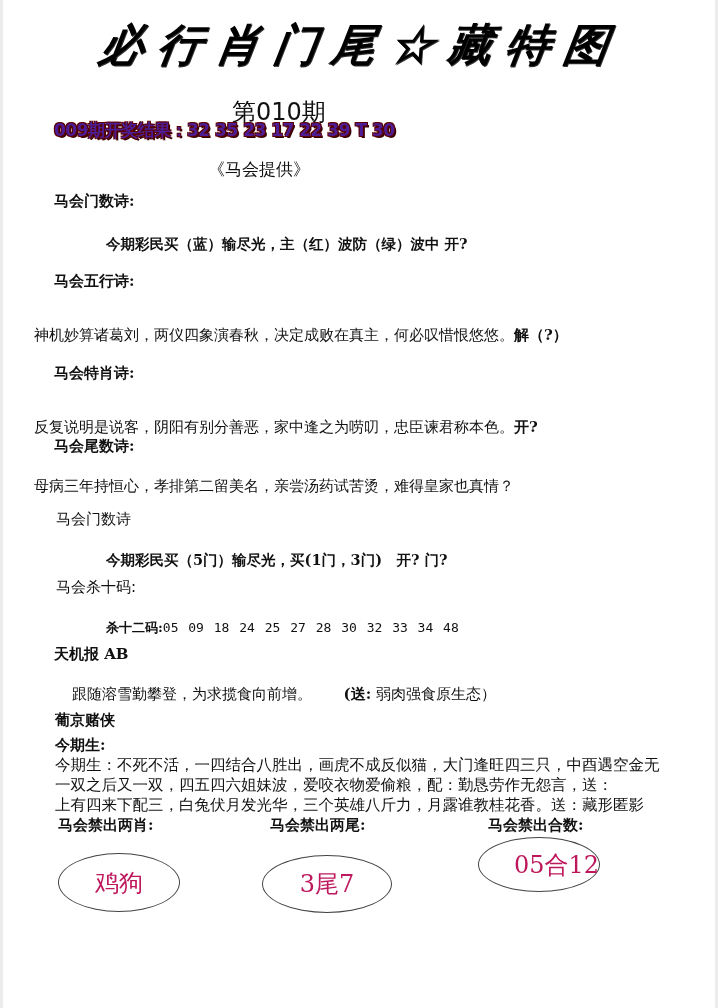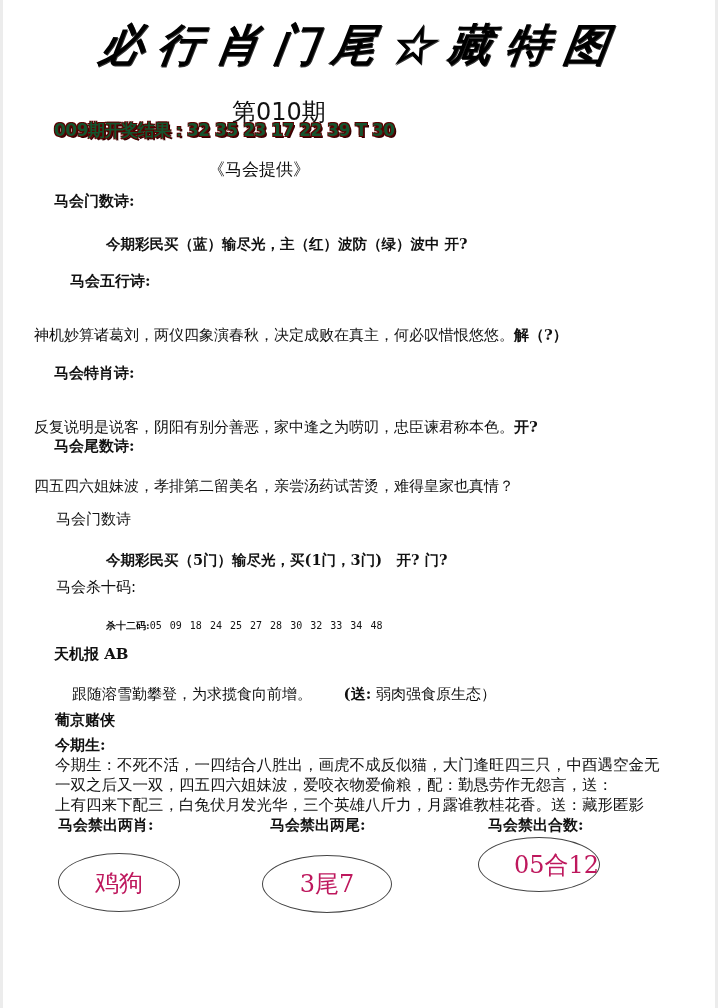--- a/index.html
+++ b/index.html
@@ -10,31 +10,31 @@
   .frame-left { position: absolute; left: 0; top: 0; width: 3px; height: 1008px; background: #ececec; }
   .frame-right { position: absolute; right: 0; top: 0; width: 3px; height: 1008px; background: #ececec; }
   .abs { position: absolute; white-space: nowrap; }
   .title {
     left: 100px; top: 16px; font-size: 44px; font-weight: bold; font-style: italic;
     letter-spacing: 14px; color: #000; font-family: "DejaVu Serif", serif;
     transform: skewX(-8deg); text-shadow: 1px 1px 0 #333;
   }
   .issue { left: 232px; top: 96px; font-size: 24px; font-family: "DejaVu Sans", sans-serif; }
   .result {
-    left: 54px; top: 119px; font-size: 17px; font-weight: bold; color: #14532d;
+    left: 54px; top: 119px; font-size: 17px; font-weight: bold; color: #4c1d95;
     font-family: "DejaVu Sans", sans-serif; letter-spacing: -0.5px;
     text-shadow: 1px 1px 0 #5a0000, -1px -1px 0 #5a0000, 1px -1px 0 #5a0000, -1px 1px 0 #5a0000, 2px 2px 0 #330000;
   }
   .source { left: 208px; top: 158px; font-size: 17px; }
   .label { font-size: 15px; font-weight: bold; }
   .label-thin { font-size: 15px; font-family: "DejaVu Sans", sans-serif; }
   .bold-line { font-size: 14.5px; font-weight: bold; }
   .poem { font-size: 15px; font-family: "DejaVu Sans", sans-serif; }
   .poem b { font-family: "DejaVu Serif", serif; }
-  .kill { font-size: 10px; }
+  .kill { font-size: 13px; }
   .kill .nums { font-family: "DejaVu Sans Mono", monospace; font-weight: normal; word-spacing: 2px; }
   .small-bold { font-size: 15px; font-weight: bold; }
   .ellipse {
     position: absolute; border: 1.4px solid #444; border-radius: 50%;
     display: flex; align-items: center; justify-content: center; font-size: 24px; color: #be185d;
   }
 </style>
 </head>
 <body>
 
@@ -42,32 +42,32 @@
 <div class="frame-right"></div>
 
 <div class="abs title">必行肖门尾☆藏特图</div>
 <div class="abs issue">第010期</div>
 <div class="abs result">009期开奖结果：32 35 23 17 22 39 T 30</div>
 <div class="abs source">《马会提供》</div>
 
 <div class="abs label" style="left:54px; top:192px;">马会门数诗:</div>
 <div class="abs bold-line" style="left:106px; top:235px;">今期彩民买（蓝）输尽光，主（红）波防（绿）波中 开?</div>
 
-<div class="abs label" style="left:54px; top:272px;margin-left:16px;">马会五行诗:</div>
+<div class="abs label" style="left:54px; top:272px;">马会五行诗:</div>
 <div class="abs poem" style="left:34px; top:326px;">
   <span>神机妙算诸葛刘，两仪四象演春秋，决定成败在真主，何必叹惜恨悠悠。</span><b>解（?）</b>
 </div>
 
 <div class="abs label" style="left:54px; top:364px;">马会特肖诗:</div>
 <div class="abs poem" style="left:34px; top:418px;">
   <span>反复说明是说客，阴阳有别分善恶，家中逢之为唠叨，忠臣谏君称本色。</span><b>开?</b>
 </div>
 
 <div class="abs label" style="left:54px; top:437px;">马会尾数诗:</div>
-<div class="abs poem" style="left:34px; top:477px;">四五四六姐妹波，孝排第二留美名，亲尝汤药试苦烫，难得皇家也真情？</div>
+<div class="abs poem" style="left:34px; top:477px;">母病三年持恒心，孝排第二留美名，亲尝汤药试苦烫，难得皇家也真情？</div>
 
 <div class="abs label-thin" style="left:56px; top:510px;">马会门数诗</div>
 <div class="abs bold-line" style="left:106px; top:551px;">今期彩民买（5门）输尽光，买(1门，3门)　开? 门?</div>
 
 <div class="abs label-thin" style="left:56px; top:578px;">马会杀十码:</div>
 <div class="abs kill" style="left:106px; top:619px;">
   <b>杀十二码:</b><span class="nums">05 09 18 24 25 27 28 30 32 33 34 48</span>
 </div>
 
 <div class="abs label" style="left:54px; top:645px;">天机报 AB</div>

